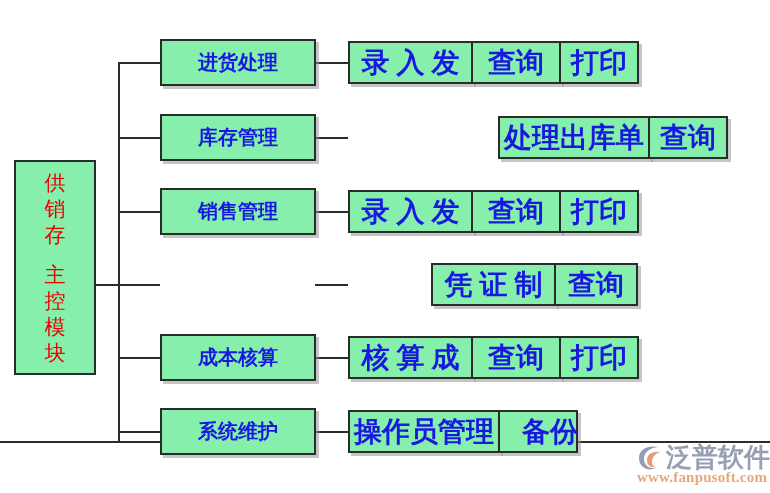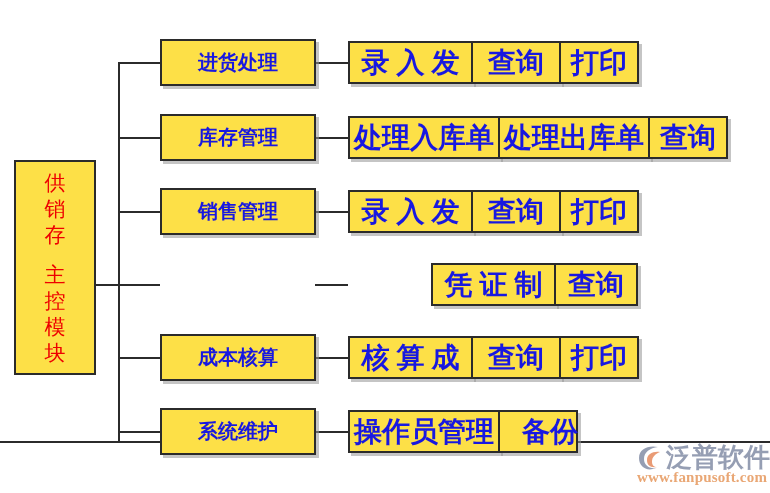--- a/index.html
+++ b/index.html
@@ -17,21 +17,21 @@
     height: 493px;
     background: #ffffff;
     overflow: hidden;
   }
 
   
   .box {
     position: absolute;
     box-sizing: border-box;
     border: 2px solid #2b2b2b;
-    background: #fde047;
+    background: #86efac;
     display: flex;
     align-items: center;
     justify-content: center;
     color: #1818e0;
     font-weight: bold;
     font-family: "Liberation Serif", "DejaVu Serif", serif;
     white-space: nowrap;
     letter-spacing: 0px;
   }
   .box.shadow {
@@ -181,23 +181,20 @@
   <div class="box act shadow" style="left:471px; top:41px; width:90px;">
     <span>查询</span>
   </div>
   <div class="box act shadow" style="left:559px; top:41px; width:80px;">
     <span>打印</span>
   </div>
 
   <div class="box mod shadow" style="left:160px; top:114px;">
     <span>库存管理</span>
   </div>
-  <div class="box act shadow" style="left:348px; top:116px; width:152px;">
-    <span>处理入库单</span>
-  </div>
   <div class="box act shadow" style="left:498px; top:116px; width:152px;">
     <span>处理出库单</span>
   </div>
   <div class="box act shadow" style="left:648px; top:116px; width:80px;">
     <span>查询</span>
   </div>
 
   <div class="box mod shadow" style="left:160px; top:188px;">
     <span>销售管理</span>
   </div>

